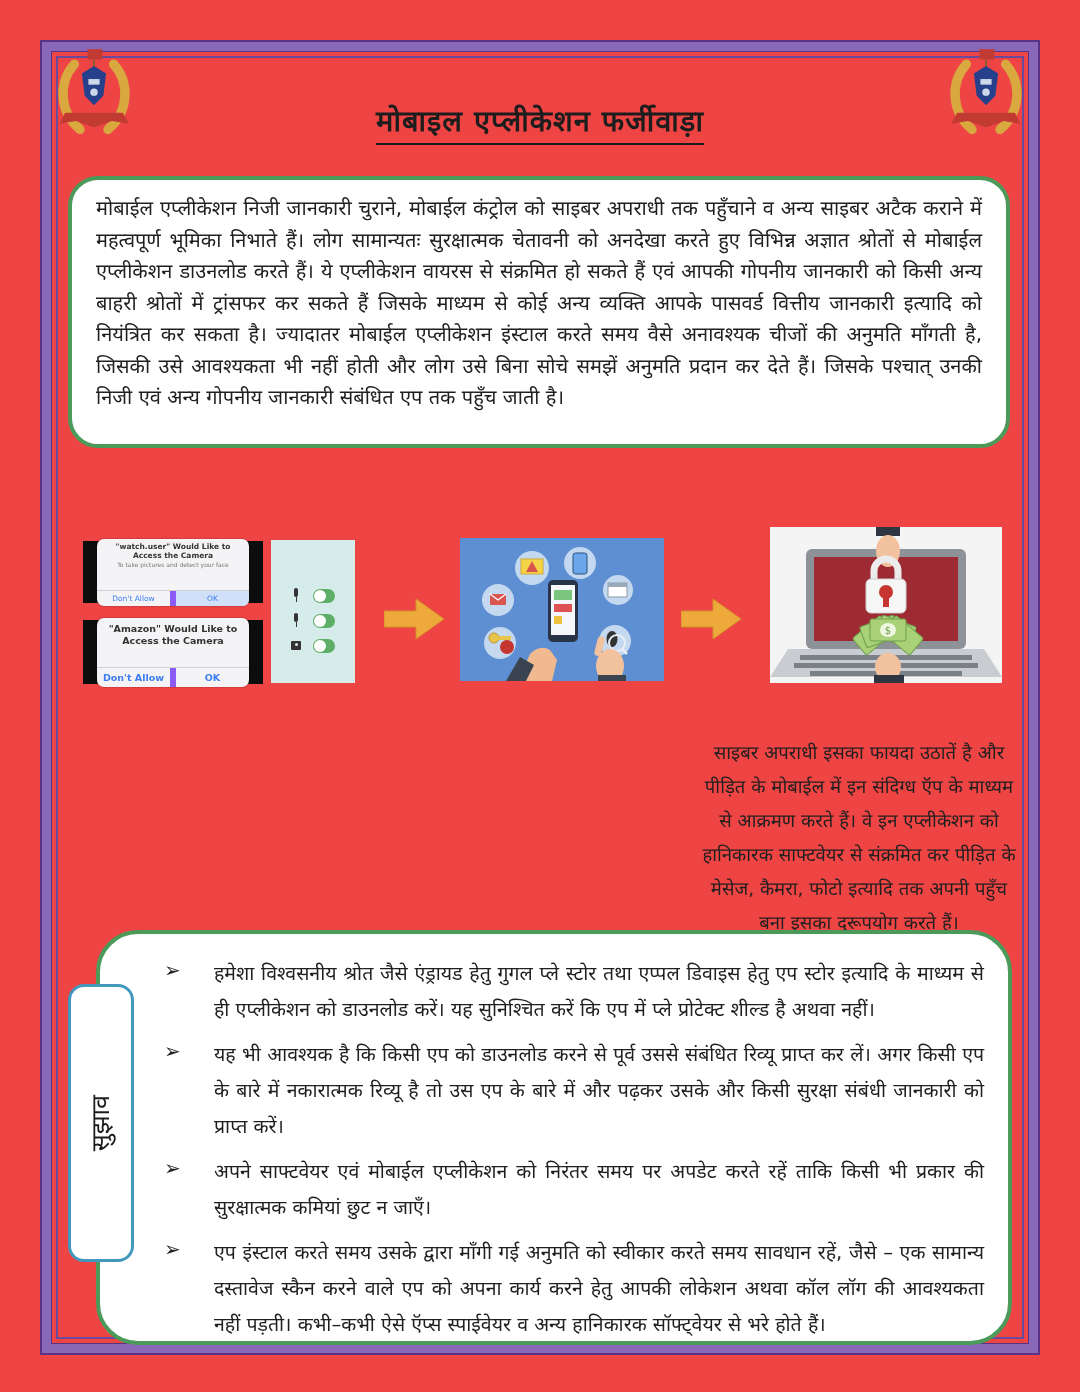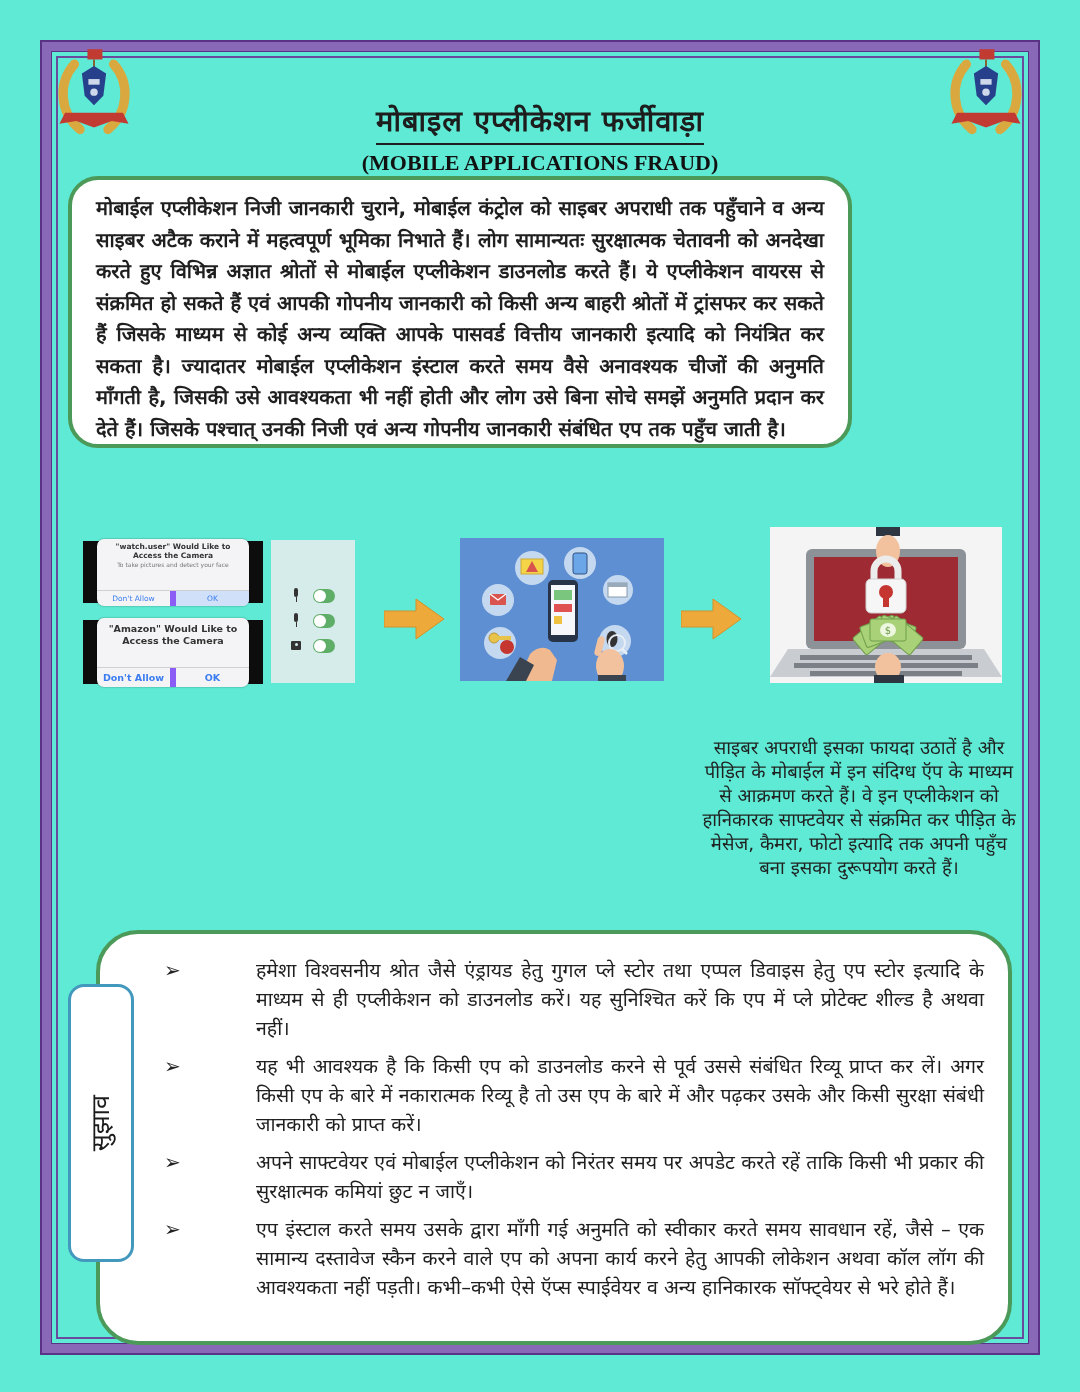--- a/index.html
+++ b/index.html
@@ -1,36 +1,36 @@
 <!DOCTYPE html>
 <html><head>
 <meta charset="utf-8">
 <style>
   html,body{margin:0;padding:0;background:#e9e9e9;}
-  #page{position:relative;width:1080px;height:1392px;background:#5eead4;overflow:hidden;
+  #page{position:relative;width:1080px;height:1392px;background:#ef4444;overflow:hidden;
         font-family:"DejaVu Sans","Liberation Sans",sans-serif;color:#232323;}
   
   .frame-band{position:absolute;left:42px;top:42px;right:42px;bottom:39px;
       border:9px solid #8a68b8;box-shadow:0 0 0 2px #5a3286, inset 0 0 0 1px #5a3286;
       pointer-events:none;}
   .frame-inner{position:absolute;left:56px;top:56px;right:56px;bottom:53px;
       border:2px solid #6a4a9c;pointer-events:none;}
   
   .logo{position:absolute;width:84px;height:96px;}
   .logo.left{left:52px;top:46px;}
   .logo.right{left:944px;top:46px;}
   .title-wrap{position:absolute;left:0;top:100px;width:1080px;text-align:center;}
   .title-hi{font-size:29px;font-weight:bold;color:#1d1d1d;display:inline-block;
       border-bottom:2px solid #1d1d1d;padding-bottom:4px;letter-spacing:1px;}
   .title-en{font-family:"Liberation Serif","DejaVu Serif",serif;font-size:22px;font-weight:bold;
       margin-top:5px;color:#111;}
   
-  .intro-box{position:absolute;left:68px;top:176px;width:784px;height:272px;
+  .intro-box{position:absolute;left:68px;top:176px;width:942px;height:272px;
       border:4px solid #4c9a59;border-radius:30px;box-sizing:border-box;
-      padding:13px 24px 10px 24px;background:#fff;font-weight:bold;}
+      padding:13px 24px 10px 24px;background:#fff;}
   .intro-box p{margin:0;font-size:20px;line-height:31.5px;text-align:justify;color:#1f1f1f;}
   
   .phone-shot{position:absolute;left:83px;width:180px;background:#0d0d0d;
       display:flex;align-items:center;justify-content:center;}
   .phone-shot.one{top:541px;height:62px;}
   .phone-shot.two{top:620px;height:64px;}
   .ios-dialog{background:#f4f4f6;border-radius:7px;width:152px;text-align:center;
       box-shadow:0 0 2px rgba(0,0,0,.4);}
   .ios-dialog .d-title{font-weight:bold;color:#333;padding:3px 6px 0 6px;}
   .one .d-title{font-size:7.5px;line-height:9px;}
@@ -54,29 +54,29 @@
   .toggle-pill{width:22px;height:14px;background:#5fae68;border-radius:8px;position:relative;}
   .toggle-pill .knob{position:absolute;left:1px;top:1px;width:12px;height:12px;background:#fff;border-radius:50%;}
   .gold-arrow{position:absolute;width:60px;height:46px;}
   .gold-arrow.a1{left:384px;top:596px;}
   .gold-arrow.a2{left:681px;top:596px;}
   .fig-mid{position:absolute;left:460px;top:538px;width:204px;height:143px;}
   .fig-right{position:absolute;left:770px;top:527px;width:232px;height:156px;}
   
   .caption{position:absolute;font-size:18.5px;text-align:center;color:#1f1f1f;}
   .caption.left{left:78px;top:738px;width:352px;line-height:28px;}
-  .caption.right{left:698px;top:736px;width:322px;line-height:24px;}
+  .caption.right{left:698px;top:736px;width:322px;line-height:34px;}
   
   .sugg-box{position:absolute;left:96px;top:930px;width:916px;height:415px;
       border:4px solid #4c9a59;border-radius:42px;box-sizing:border-box;
       background:#fff;padding:22px 24px 14px 40px;}
   .sugg-item{display:flex;margin-bottom:9px;}
   .sugg-marker{width:74px;padding-left:24px;box-sizing:border-box;font-size:20px;
       color:#222;flex:none;line-height:29px;}
-  .sugg-text{flex:1;font-size:19.5px;line-height:29px;text-align:justify;color:#1f1f1f;margin-left:42px;}
+  .sugg-text{flex:1;font-size:19.5px;line-height:36px;text-align:justify;color:#1f1f1f;}
   .sugg-label-box{position:absolute;left:68px;top:984px;width:66px;height:278px;
       background:#fff;border:3px solid #4398bd;border-radius:16px;box-sizing:border-box;
       display:flex;align-items:center;justify-content:center;z-index:5;}
   .sugg-label{writing-mode:vertical-rl;transform:rotate(180deg);font-size:25px;color:#1b1b1b;}
 </style>
 </head>
 <body>
 
 <div id="page">
 
@@ -99,21 +99,20 @@
     <rect x="38" y="2" width="16" height="11" fill="#c23b33"></rect>
     <rect x="44" y="13" width="2" height="8" fill="#8a5a2b"></rect>
     <path d="M45,20 L58,28 L55,52 L45,62 L35,52 L32,28 Z" fill="#27408b"></path>
     <rect x="39" y="34" width="12" height="6" fill="#cfd8ea"></rect>
     <circle cx="45" cy="48" r="4" fill="#cfd8ea"></circle>
     <path d="M14,70 L76,70 L82,82 L64,79 L45,86 L26,79 L8,82 Z" fill="#c23b33"></path>
   </svg>
 
   <div class="title-wrap">
     <div><span class="title-hi">मोबाइल एप्लीकेशन फर्जीवाड़ा</span></div>
-    <div class="title-en">(MOBILE APPLICATIONS FRAUD)</div>
   </div>
 
   <div class="intro-box">
     <p>मोबाईल एप्लीकेशन निजी जानकारी चुराने, मोबाईल कंट्रोल को साइबर अपराधी तक पहुँचाने व अन्य साइबर अटैक कराने में महत्वपूर्ण भूमिका निभाते हैं। लोग सामान्यतः सुरक्षात्मक चेतावनी को अनदेखा करते हुए विभिन्न अज्ञात श्रोतों से मोबाईल एप्लीकेशन डाउनलोड करते हैं। ये एप्लीकेशन वायरस से संक्रमित हो सकते हैं एवं आपकी गोपनीय जानकारी को किसी अन्य बाहरी श्रोतों में ट्रांसफर कर सकते हैं जिसके माध्यम से कोई अन्य व्यक्ति आपके पासवर्ड वित्तीय जानकारी इत्यादि को नियंत्रित कर सकता है। ज्यादातर मोबाईल एप्लीकेशन इंस्टाल करते समय वैसे अनावश्यक चीजों की अनुमति माँगती है, जिसकी उसे आवश्यकता भी नहीं होती और लोग उसे बिना सोचे समझें अनुमति प्रदान कर देते हैं। जिसके पश्चात् उनकी निजी एवं अन्य गोपनीय जानकारी संबंधित एप तक पहुँच जाती है।</p>
   </div>
 
   <div class="phone-shot one">
     <div class="ios-dialog">
       <div class="d-title">"watch.user" Would Like to Access the Camera</div>
       <div class="d-sub">To take pictures and detect your face</div>

